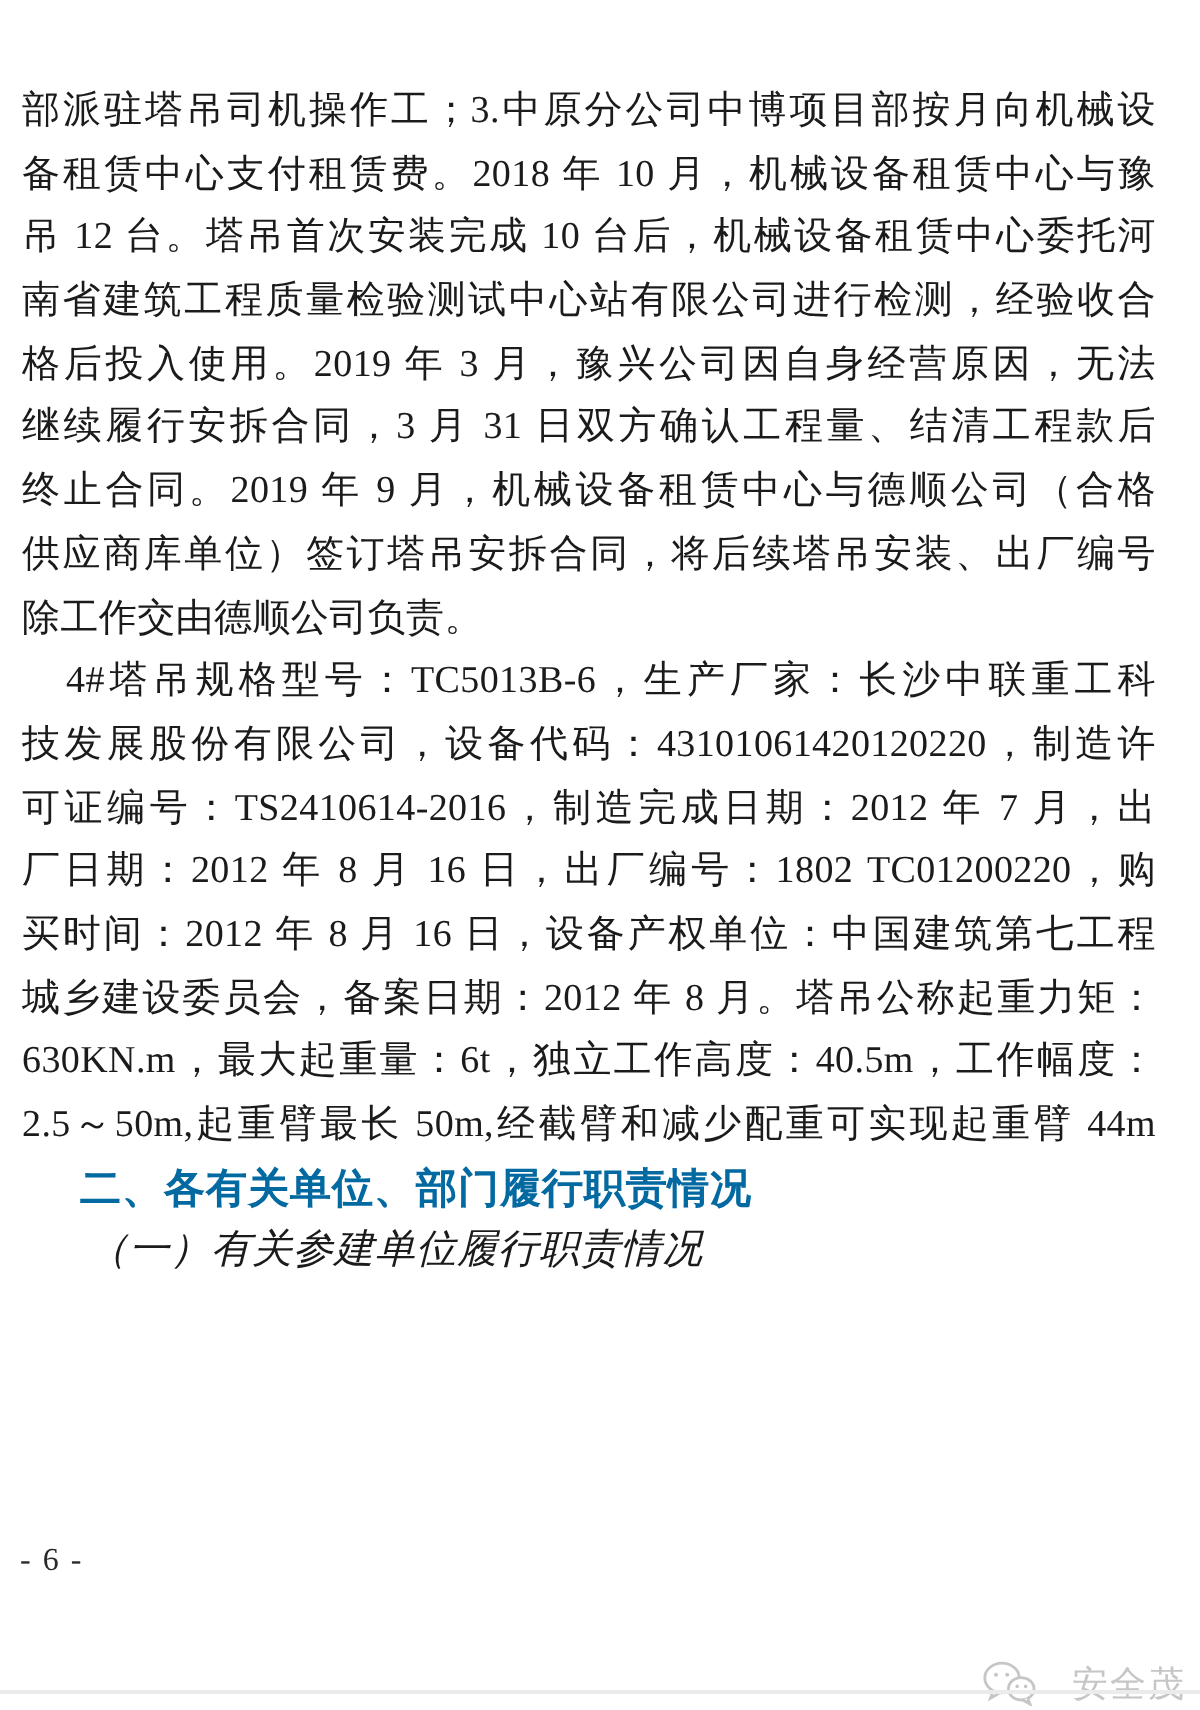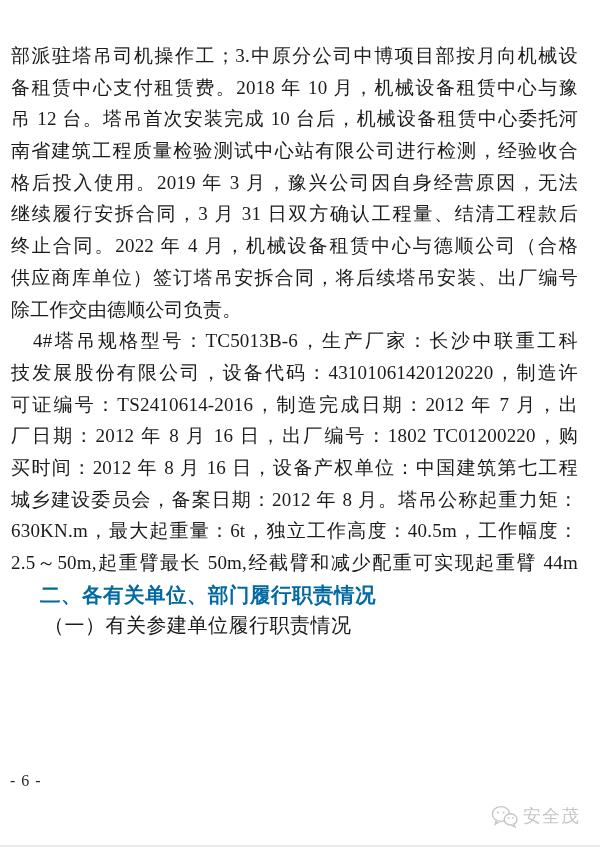--- a/index.html
+++ b/index.html
@@ -45,42 +45,43 @@
     font-weight: bold;
     font-size: 20.5px;
     line-height: 31.7px;
     height: 31.7px;
     text-indent: 29px;
     letter-spacing: 0.5px;
     color: #0369a1;
   }
   .subsection-heading {
     font-family: "Liberation Serif", serif;
+    font-style: italic;
     font-size: 20px;
     line-height: 31.7px;
     height: 31.7px;
     text-indent: 33px;
     letter-spacing: 0.5px;
     color: #1b1b1b;
   }
   .page-number {
     position: absolute;
     left: 10px;
     top: 772px;
     font-size: 16px;
     letter-spacing: 1px;
     color: #2a2a2a;
   }
   .watermark {
     position: absolute;
     left: 491px;
-    top: 804px;
+    top: 830px;
     display: flex;
-    align-items: flex-end;
-    gap: 5px;
+    align-items: flex-start;
+    gap: 18px;
     color: #c6c6c6;
   }
   .watermark-label {
     font-family: "Liberation Sans", sans-serif;
     font-size: 18px;
     letter-spacing: 1px;
     color: #c6c6c6;
   }
   .bottom-rule {
     position: absolute;
@@ -98,21 +99,21 @@
 
   <div class="text-block">
 
     <div>
       <div class="line">部派驻塔吊司机操作工；3.中原分公司中博项目部按月向机械设</div>
       <div class="line">备租赁中心支付租赁费。2018 年 10 月，机械设备租赁中心与豫</div>
       <div class="line">吊 12 台。塔吊首次安装完成 10 台后，机械设备租赁中心委托河</div>
       <div class="line">南省建筑工程质量检验测试中心站有限公司进行检测，经验收合</div>
       <div class="line">格后投入使用。2019 年 3 月，豫兴公司因自身经营原因，无法</div>
       <div class="line">继续履行安拆合同，3 月 31 日双方确认工程量、结清工程款后</div>
-      <div class="line">终止合同。2022 年 4 月，机械设备租赁中心与德顺公司（合格</div>
+      <div class="line">终止合同。2019 年 9 月，机械设备租赁中心与德顺公司（合格</div>
       <div class="line">供应商库单位）签订塔吊安拆合同，将后续塔吊安装、出厂编号</div>
       <div class="line para-end">除工作交由德顺公司负责。</div>
     </div>
 
     <div>
       <div class="line indent-first">4#塔吊规格型号：TC5013B-6，生产厂家：长沙中联重工科</div>
       <div class="line">技发展股份有限公司，设备代码：43101061420120220，制造许</div>
       <div class="line">可证编号：TS2410614-2016，制造完成日期：2012 年 7 月，出</div>
       <div class="line">厂日期：2012 年 8 月 16 日，出厂编号：1802 TC01200220，购</div>
       <div class="line">买时间：2012 年 8 月 16 日，设备产权单位：中国建筑第七工程</div>

